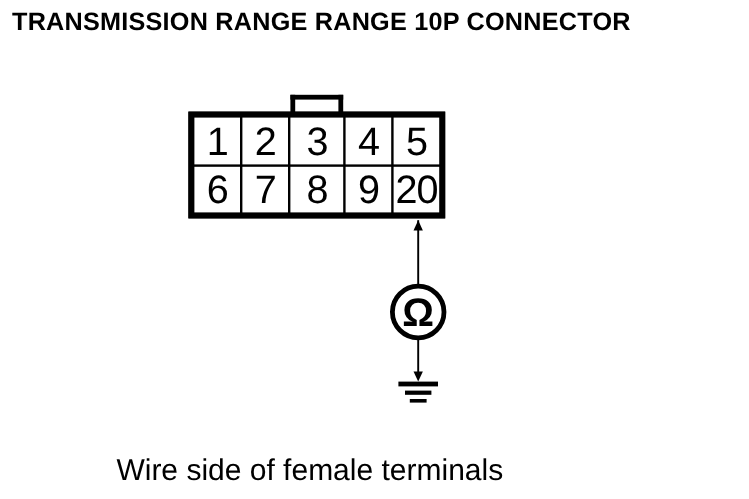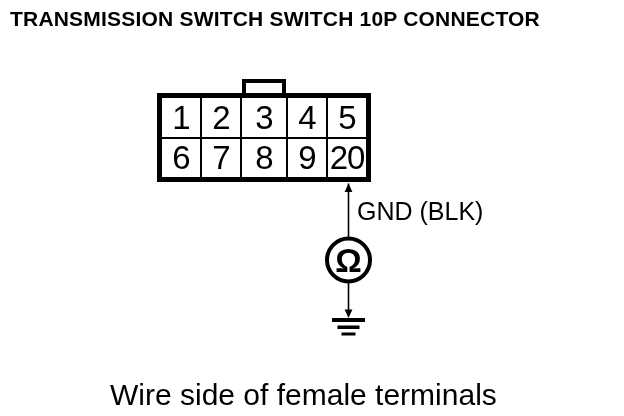--- a/index.html
+++ b/index.html
@@ -70,38 +70,38 @@
   .gnd-label {
     position: absolute;
     left: 357px;
     top: 199px;
     font-size: 25px;
     line-height: 1;
     white-space: nowrap;
   }
   .caption {
     position: absolute;
-    left: 110px;
+    left: 97px;
     top: 380px;
-    font-size: 30px;
+    font-size: 25px;
     line-height: 1;
     white-space: nowrap;
   }
   .omega-text {
     font-family: "Liberation Sans", "DejaVu Sans", sans-serif;
     font-size: 33px;
     font-weight: bold;
   }
 </style>
 </head>
 <body>
 
 <div id="stage">
 
-  <div class="page-title">TRANSMISSION SWITCH SWITCH 10P CONNECTOR</div>
+  <div class="page-title">TRANSMISSION RANGE RANGE 10P CONNECTOR</div>
 
   <div class="connector-tab"></div>
 
   <div class="connector-box">
     <div class="pin-cell">1</div>
     <div class="pin-cell">2</div>
     <div class="pin-cell">3</div>
     <div class="pin-cell">4</div>
     <div class="pin-cell">5</div>
     <div class="pin-cell">6</div>
@@ -122,17 +122,16 @@
     <line x1="348.5" y1="281.5" x2="348.5" y2="312" stroke="#000000" stroke-width="1.6"></line>
     <polygon points="348.5,318 344.6,309.5 352.4,309.5" fill="#000000"></polygon>
 
     <g>
       <rect x="332" y="318" width="33" height="4" fill="#000000"></rect>
       <rect x="337.5" y="325.5" width="22" height="3.5" fill="#000000"></rect>
       <rect x="341.5" y="332.5" width="14" height="3" fill="#000000"></rect>
     </g>
   </svg>
 
-  <div class="gnd-label">GND (BLK)</div>
 
   <div class="caption">Wire side of female terminals</div>
 
 </div>
 
 </body></html>

